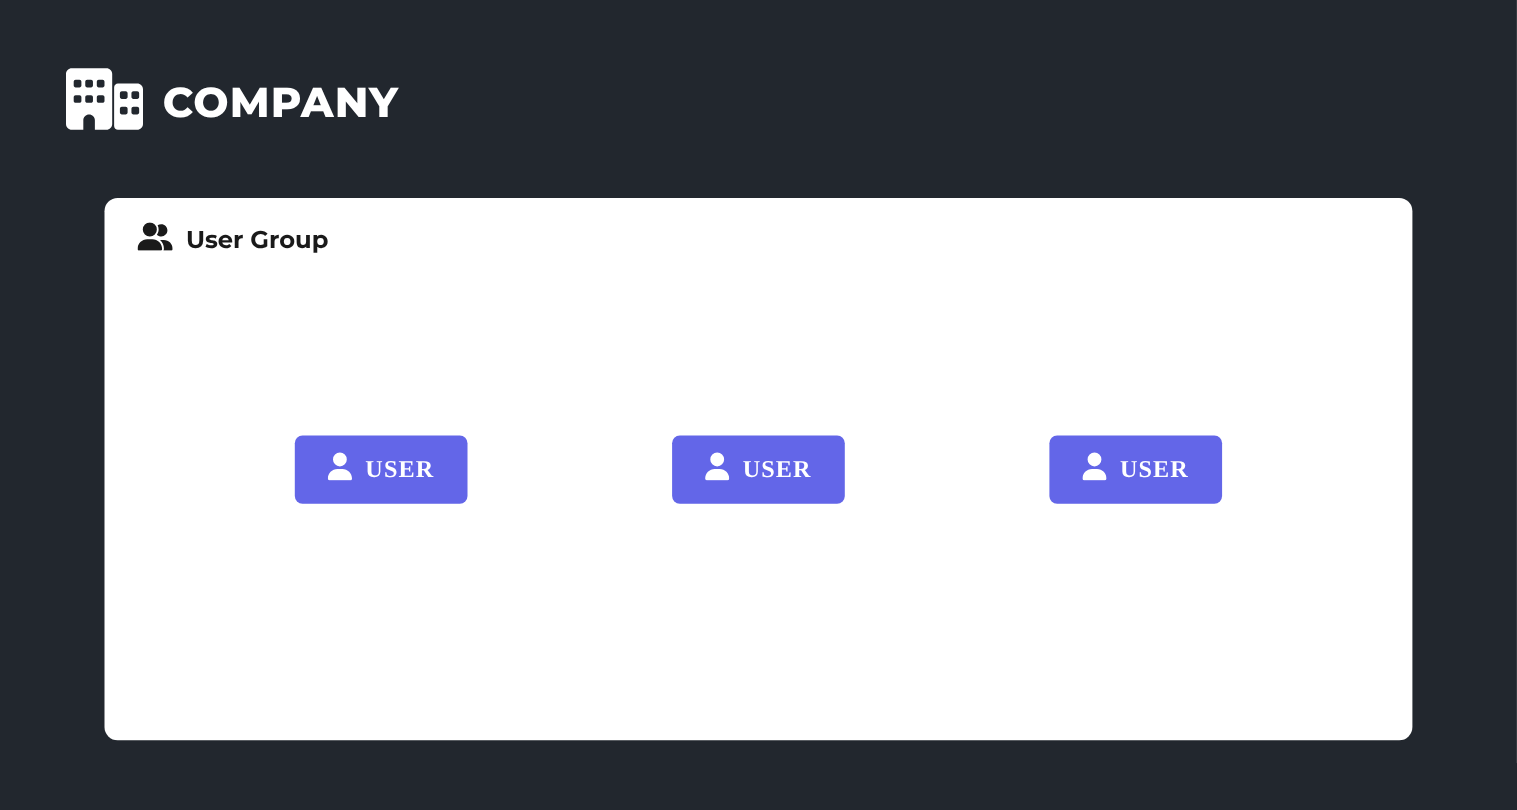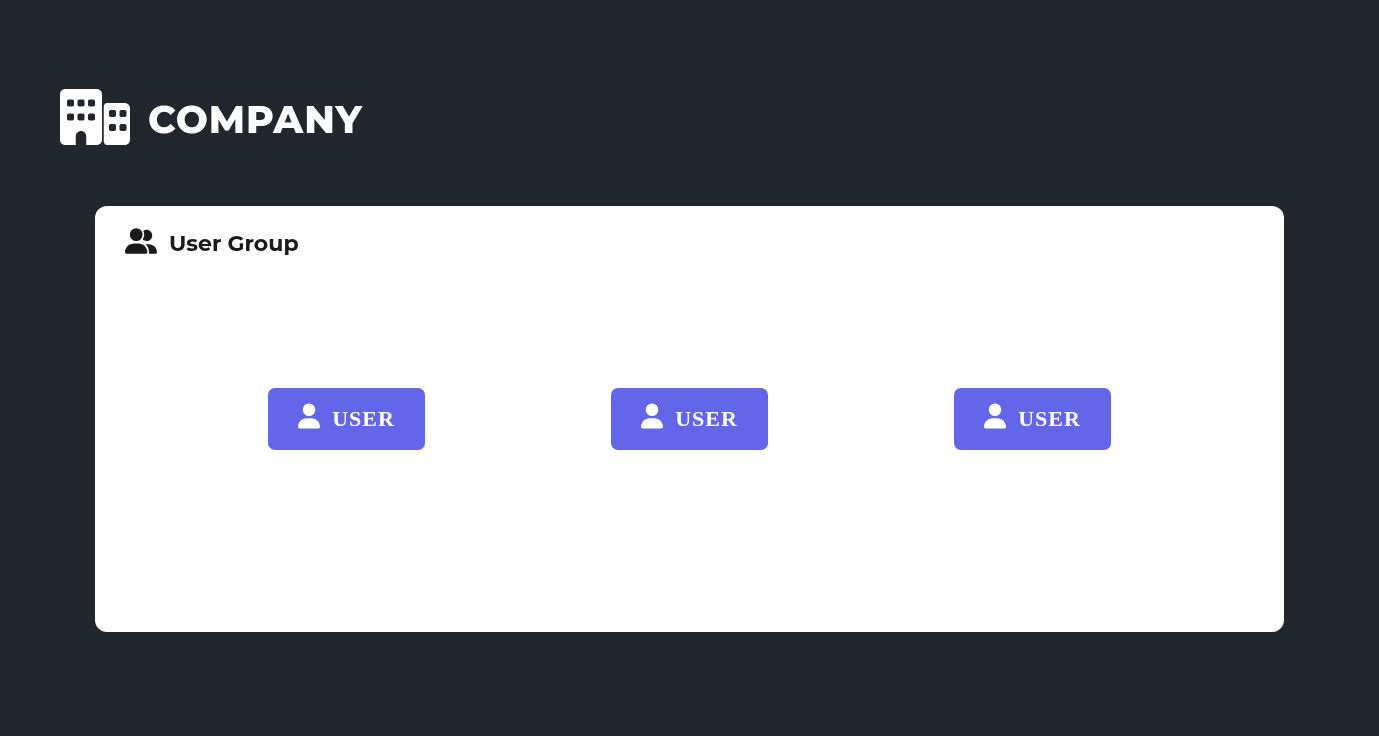--- a/index.html
+++ b/index.html
@@ -13,38 +13,38 @@
     background: #22272e;
     font-family: 'Montserrat', 'Segoe UI', Arial, sans-serif;
     border-radius: 20px;
     overflow: hidden;
     position: relative;
   }
   .header {
     display: flex;
     align-items: center;
     gap: 18px;
-    padding: 82px 0 0 60px;
+    padding: 55px 0 0 60px;
   }
   .building-icon {
     width: 70px;
     height: 70px;
     fill: #ffffff;
   }
   .company-title {
     color: #ffffff;
     font-size: 38px;
     font-weight: 800;
     letter-spacing: 1px;
   }
   .card {
     background: #ffffff;
     border-radius: 12px;
     margin: 50px 95px 0 95px;
-    height: 426px;
+    height: 493px;
     padding: 22px 30px;
     position: relative;
   }
   .card-header {
     display: flex;
     align-items: center;
     gap: 12px;
   }
   .users-icon {
     width: 32px;

